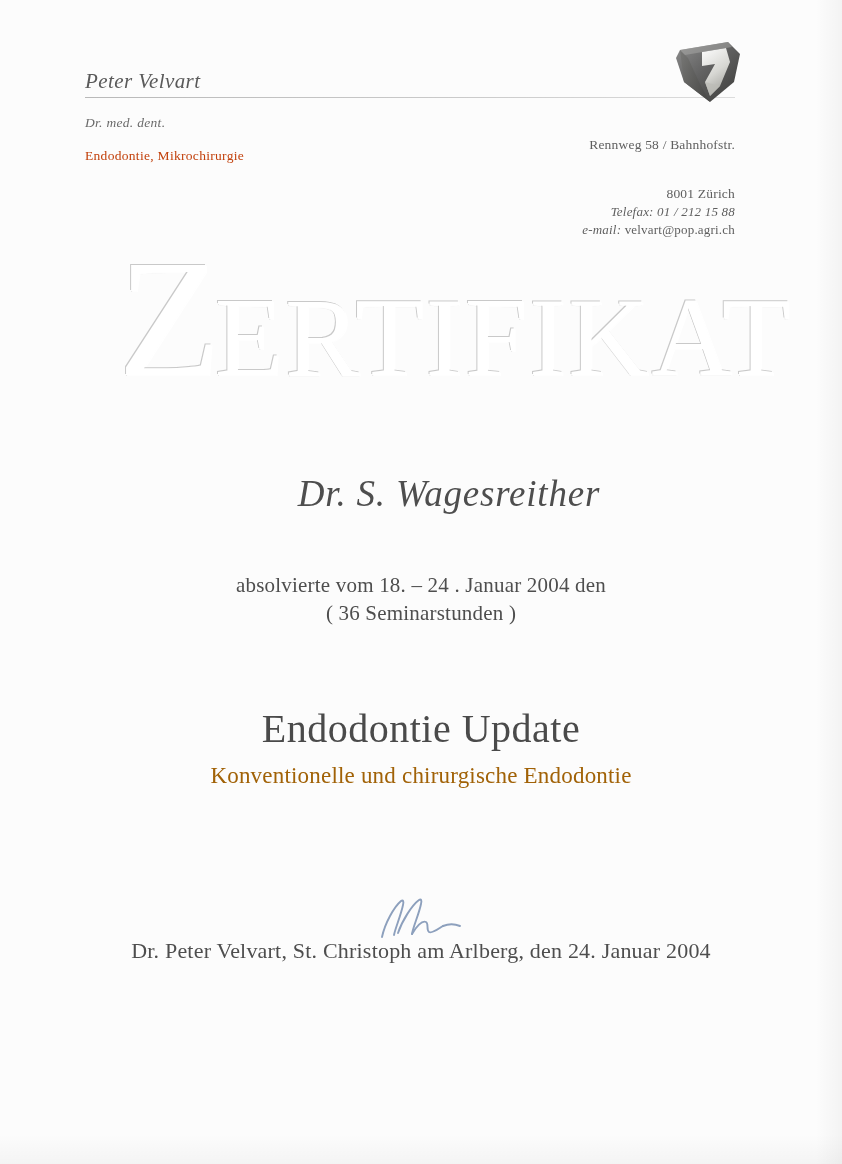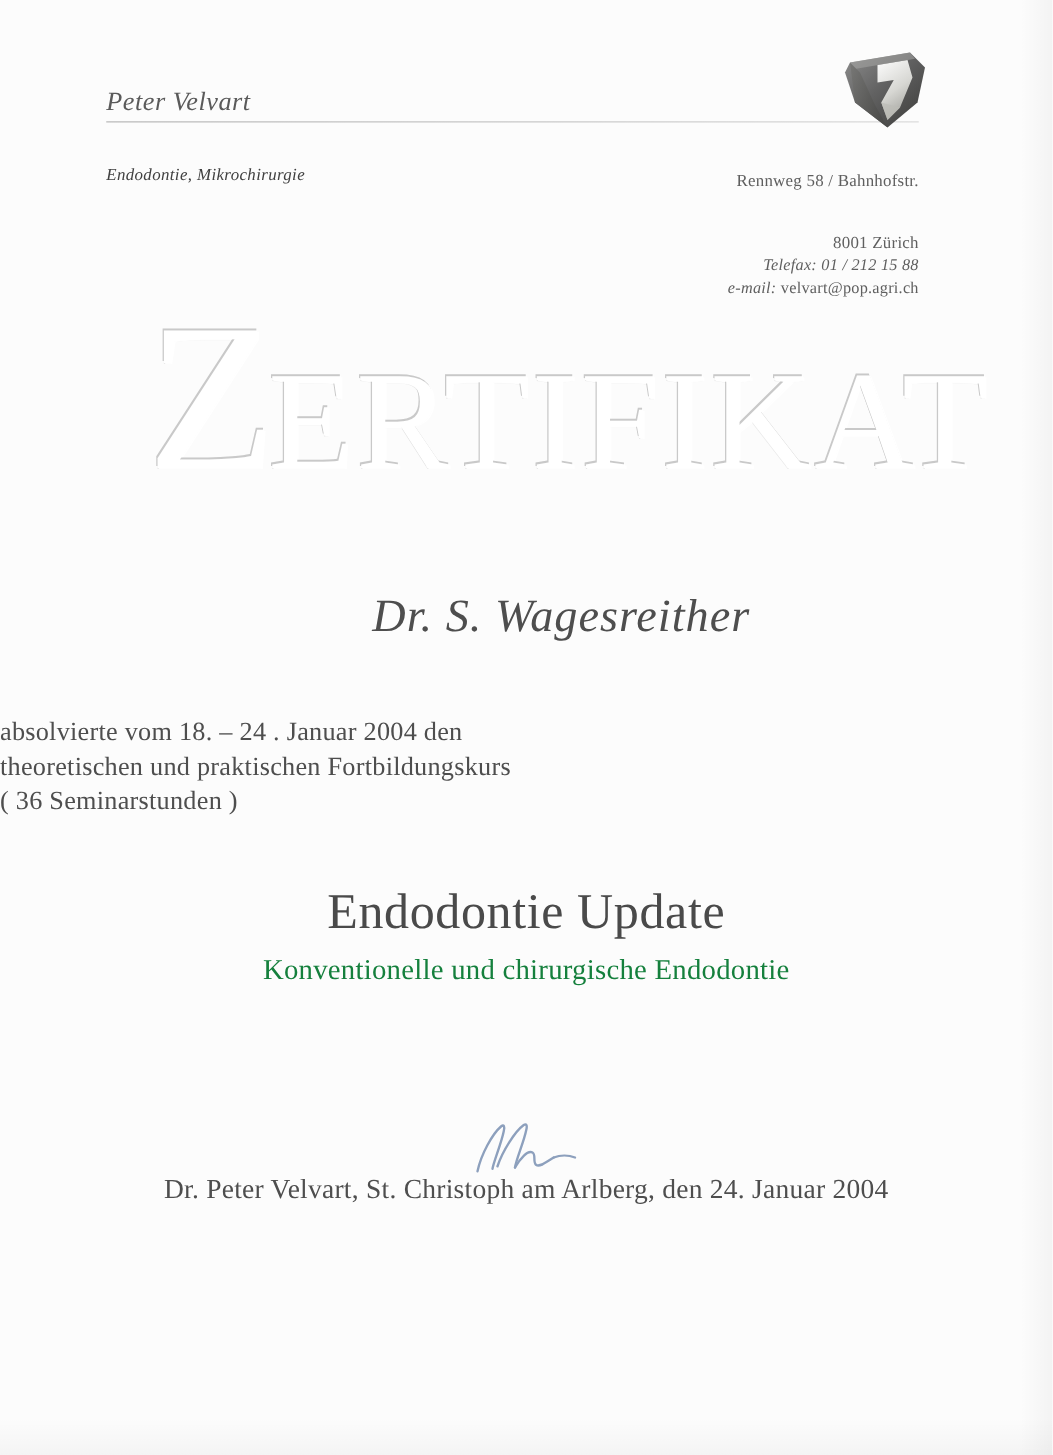--- a/index.html
+++ b/index.html
@@ -56,25 +56,24 @@
   .credential {
     font-family: "Liberation Serif", serif;
     font-style: italic;
     font-size: 13.5px;
     color: #6a6a6a;
     letter-spacing: 0.3px;
     margin-top: 17px;
   }
   .specialty {
     font-family: "Liberation Serif", serif;
-    font-style: italic;
     font-size: 13.5px;
-    color: #404040;
+    color: #c2410c;
     letter-spacing: 0.3px;
-    margin-top: 34px;
+    margin-top: 17px;
   }
 
   
   .logo {
     position: absolute;
     left: 672px;
     top: 38px;
     width: 72px;
     height: 68px;
   }
@@ -157,21 +156,21 @@
     letter-spacing: 0.8px;
     margin-left: 30px;
   }
 
   
   .body-lines {
     position: absolute;
     left: 0;
     top: 572px;
     width: 842px;
-    text-align: left;
+    text-align: center;
     font-size: 21px;
     line-height: 1.32;
     color: #4e4e4e;
     letter-spacing: 0.2px;
   }
 
   
   .course-title {
     position: absolute;
     left: 0;
@@ -182,21 +181,21 @@
     color: #4a4a4a;
     letter-spacing: 0.5px;
   }
   .course-subtitle {
     position: absolute;
     left: 0;
     top: 763px;
     width: 842px;
     text-align: center;
     font-size: 23px;
-    color: #15803d;
+    color: #a16207;
     letter-spacing: 0.2px;
   }
 
   
   .signature-mark {
     position: absolute;
     left: 368px;
     top: 893px;
     width: 120px;
     height: 52px;
@@ -211,20 +210,21 @@
     color: #4e4e4e;
     letter-spacing: 0.2px;
   }
 </style>
 </head>
 <body>
 
 <div class="letterhead">
   <div class="practitioner-name">Peter Velvart</div>
   <div class="rule"></div>
+  <div class="credential">Dr. med. dent.</div>
   <div class="specialty">Endodontie, Mikrochirurgie</div>
 </div>
 
 <div class="logo">
   <svg width="72" height="68" viewBox="0 0 72 68" xmlns="http://www.w3.org/2000/svg">
     <defs>
       <linearGradient id="blockGrad" x1="0" y1="0" x2="1" y2="1">
         <stop offset="0%" stop-color="#8e8e8e"></stop>
         <stop offset="45%" stop-color="#626262"></stop>
         <stop offset="100%" stop-color="#3a3a38"></stop>
@@ -264,21 +264,20 @@
 
 <div class="watermark">
   <span class="wm-text wm-drop">Z</span>
   <span class="wm-text wm-rest">ERTIFIKAT</span>
 </div>
 
 <div class="recipient">Dr. S. Wagesreither</div>
 
 <div class="body-lines">
   <div>absolvierte vom 18. – 24 . Januar 2004 den</div>
-  <div>theoretischen und praktischen Fortbildungskurs</div>
   <div>( 36 Seminarstunden )</div>
 </div>
 
 <div class="course-title">Endodontie  Update</div>
 <div class="course-subtitle">Konventionelle und chirurgische Endodontie</div>
 
 <div class="signature-mark">
   <svg width="120" height="52" viewBox="0 0 120 52" xmlns="http://www.w3.org/2000/svg">
     <g fill="none" stroke="#8da0bd" stroke-width="1.9" stroke-linecap="round" stroke-linejoin="round">
       <path d="M14 44 C17 30, 26 14, 33 8 C35 6.5, 36 8, 35 12 C33 22, 27 36, 26 42"></path>

